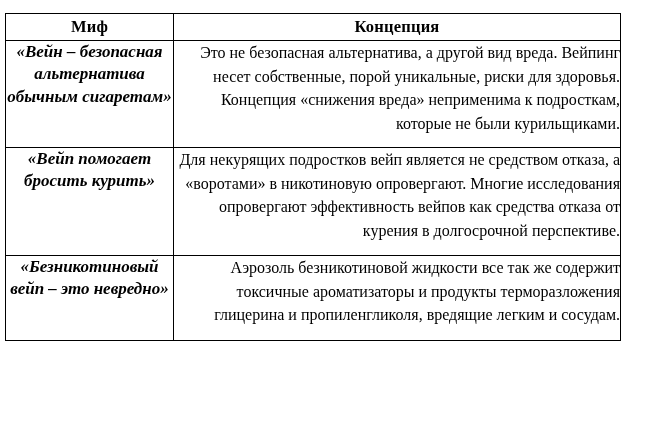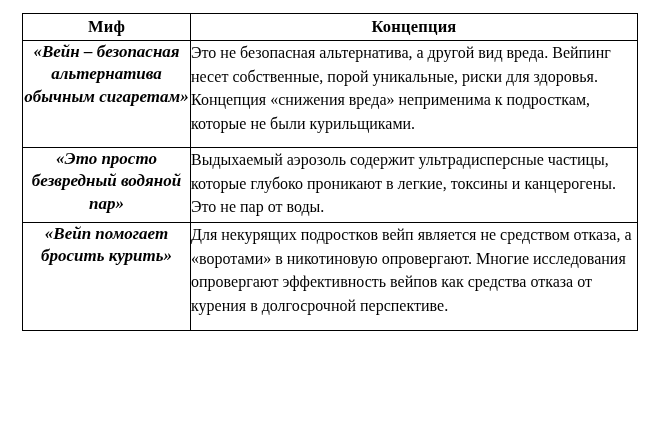--- a/index.html
+++ b/index.html
@@ -17,21 +17,21 @@
 
   .page {
     position: relative;
     width: 648px;
     height: 433px;
     background: #ffffff;
   }
 
   table.myth-table {
     position: absolute;
-    left: 22px;
+    left: 5px;
     top: 13px;
     width: 615px;
     border-collapse: collapse;
     table-layout: fixed;
     background: #ffffff;
   }
 
   table.myth-table col.col-myth { width: 168px; }
   table.myth-table col.col-reality { width: 447px; }
 
@@ -66,21 +66,21 @@
   .myth-text {
     display: block;
     font-weight: bold;
     font-style: italic;
     font-size: 17px;
     line-height: 22.3px;
   }
 
   
   .reality-cell {
-    text-align: left;
+    text-align: right;
     padding: 3px 7px 4px 7px;
   }
   .reality-text {
     display: block;
     font-weight: normal;
     font-style: normal;
     font-size: 16px;
     line-height: 23.6px;
   }
 
@@ -112,32 +112,32 @@
     </thead>
     <tbody>
       <tr class="row-1">
         <td class="myth-cell">
           <span class="myth-text">«Вейн – безопасная альтернатива обычным сигаретам»</span>
         </td>
         <td class="reality-cell">
           <span class="reality-text">Это не безопасная альтернатива, а другой вид вреда. Вейпинг несет собственные, порой уникальные, риски для здоровья. Концепция «снижения вреда» неприменима к подросткам, которые не были курильщиками.</span>
         </td>
       </tr>
-      <tr class="row-2">
-        <td class="myth-cell">
-          <span class="myth-text">«Это просто безвредный водяной пар»</span>
-        </td>
-        <td class="reality-cell">
-          <span class="reality-text">Выдыхаемый аэрозоль содержит ультрадисперсные частицы, которые глубоко проникают в легкие, токсины и канцерогены. Это не пар от воды.</span>
-        </td>
-      </tr>
       <tr class="row-3">
         <td class="myth-cell">
           <span class="myth-text">«Вейп помогает бросить курить»</span>
         </td>
         <td class="reality-cell">
           <span class="reality-text">Для некурящих подростков вейп является не средством отказа, а «воротами» в никотиновую опровергают. Многие исследования опровергают эффективность вейпов как средства отказа от курения в долгосрочной перспективе.</span>
         </td>
       </tr>
+      <tr class="row-4">
+        <td class="myth-cell">
+          <span class="myth-text">«Безникотиновый вейп – это невредно»</span>
+        </td>
+        <td class="reality-cell">
+          <span class="reality-text">Аэрозоль безникотиновой жидкости все так же содержит токсичные ароматизаторы и продукты терморазложения глицерина и пропиленгликоля, вредящие легким и сосудам.</span>
+        </td>
+      </tr>
     </tbody>
   </table>
 
 </div>
 
 </body></html>

